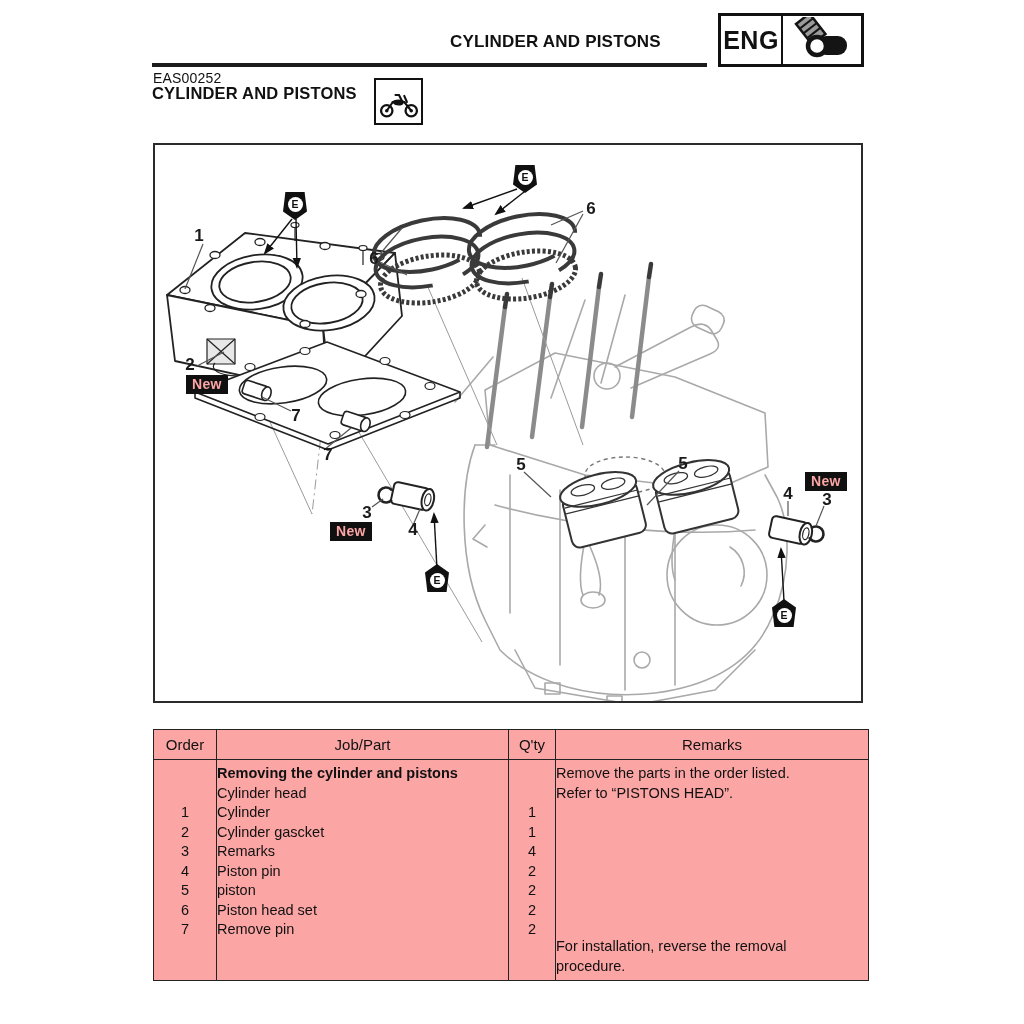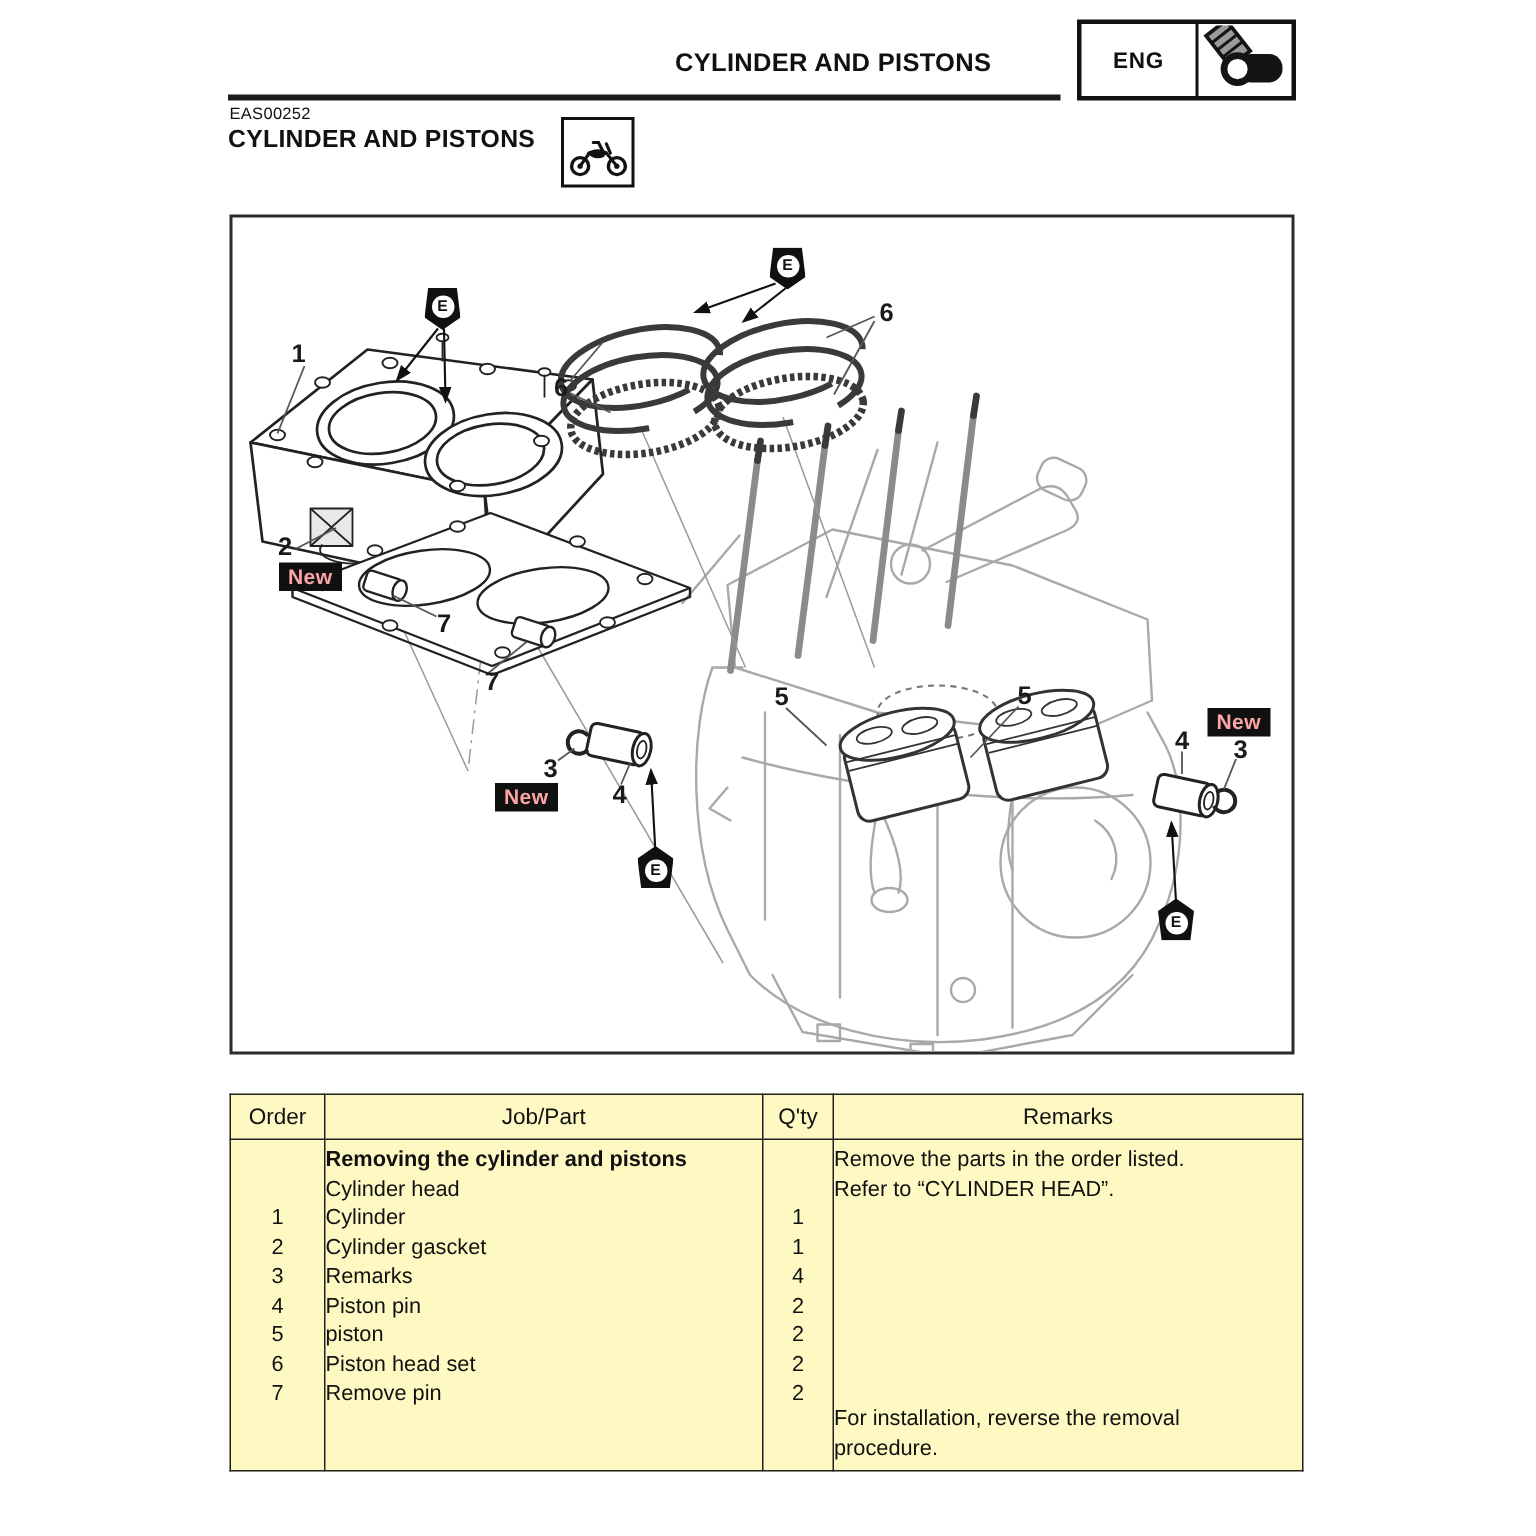--- a/index.html
+++ b/index.html
@@ -5,26 +5,26 @@
   html,body{margin:0;padding:0;background:#ffffff;}
   .page{position:relative;width:1024px;height:1024px;background:#fff;
         font-family:"Liberation Sans", sans-serif;color:#111;overflow:hidden;}
 
   
   .hdr-title{position:absolute;top:32px;left:450px;width:207px;text-align:center;
              font-size:17px;font-weight:bold;letter-spacing:.2px;white-space:nowrap;}
   .hdr-rule{position:absolute;left:152px;top:63px;width:555px;height:4px;background:#1c1c1c;}
   .eng-box{position:absolute;left:718px;top:13px;width:146px;height:54px;
            border:3px solid #111;box-sizing:border-box;display:flex;background:#fff;}
-  .eng-box .eng-txt{width:76px;display:flex;align-items:center;justify-content:center;
-           font-size:15px;font-weight:bold;letter-spacing:.5px;}
+  .eng-box .eng-txt{width:60px;display:flex;align-items:center;justify-content:center;
+           font-size:25px;font-weight:bold;letter-spacing:.5px;}
   .eng-box .eng-ico{flex:1;border-left:2px solid #111;display:flex;align-items:center;justify-content:center;}
 
   
-  .eas-code{position:absolute;left:153px;top:70px;font-size:11px;letter-spacing:.2px;}
+  .eas-code{position:absolute;left:153px;top:70px;font-size:14px;letter-spacing:.2px;}
   .sec-heading{position:absolute;left:152px;top:84px;font-size:16.5px;font-weight:bold;letter-spacing:.2px;}
   .moto-box{position:absolute;left:374px;top:78px;width:49px;height:47px;border:2.5px solid #111;
             box-sizing:border-box;display:flex;align-items:center;justify-content:center;background:#fff;}
 
   
   .dgm{position:absolute;left:153px;top:143px;width:710px;height:560px;
        border:2px solid #2b2b2b;box-sizing:border-box;background:#fff;}
   .dgm svg{position:absolute;left:0;top:0;}
   .callout{position:absolute;transform:translate(-50%,-50%);font-size:17px;font-weight:600;color:#1a1a1a;}
   .new-label{position:absolute;background:#101010;color:#fca5a5;font-size:14px;font-weight:bold;
@@ -33,21 +33,21 @@
          display:flex;align-items:center;justify-content:center;}
   .emark.down{clip-path:polygon(10% 0,90% 0,100% 70%,50% 100%,0 70%);}
   .emark.up{clip-path:polygon(50% 0,100% 30%,90% 100%,10% 100%,0 30%);}
   .emark .circ{width:15px;height:15px;border-radius:50%;background:#fff;color:#101010;
                font-size:10.5px;font-weight:bold;display:flex;align-items:center;justify-content:center;}
   .emark.down .circ{margin-top:-4px;}
   .emark.up .circ{margin-top:4px;}
 
   
   table.parts{position:absolute;left:153px;top:729px;width:715px;border-collapse:collapse;
-              table-layout:fixed;font-size:14.5px;background:#fef9c3;}
+              table-layout:fixed;font-size:14.5px;background:#fca5a5;}
   table.parts th,table.parts td{border:1.6px solid #222;}
   table.parts th{font-weight:normal;height:27px;font-size:15px;}
   table.parts td{vertical-align:top;padding:4px 0 4px 0;}
   .ln{height:19.5px;line-height:19.5px;white-space:nowrap;}
   .col-center .ln{text-align:center;}
   td.jobcell{padding-left:10px;}
   td.remcell{padding-left:8px;}
   .bold{font-weight:bold;}
   .rem-spacer{height:134px;}
 </style>
@@ -388,21 +388,21 @@
         <div class="ln">1</div>
         <div class="ln">1</div>
         <div class="ln">4</div>
         <div class="ln">2</div>
         <div class="ln">2</div>
         <div class="ln">2</div>
         <div class="ln">2</div>
       </td>
       <td class="remcell">
         <div class="ln">Remove the parts in the order listed.</div>
-        <div class="ln">Refer to “CYLINDER HEAD”.</div>
+        <div class="ln">Refer to “PISTONS HEAD”.</div>
         <div class="rem-spacer"></div>
         <div class="ln">For installation, reverse the removal</div>
         <div class="ln">procedure.</div>
       </td>
     </tr>
   </tbody>
     </table>
 </div>
 
 </body></html>

